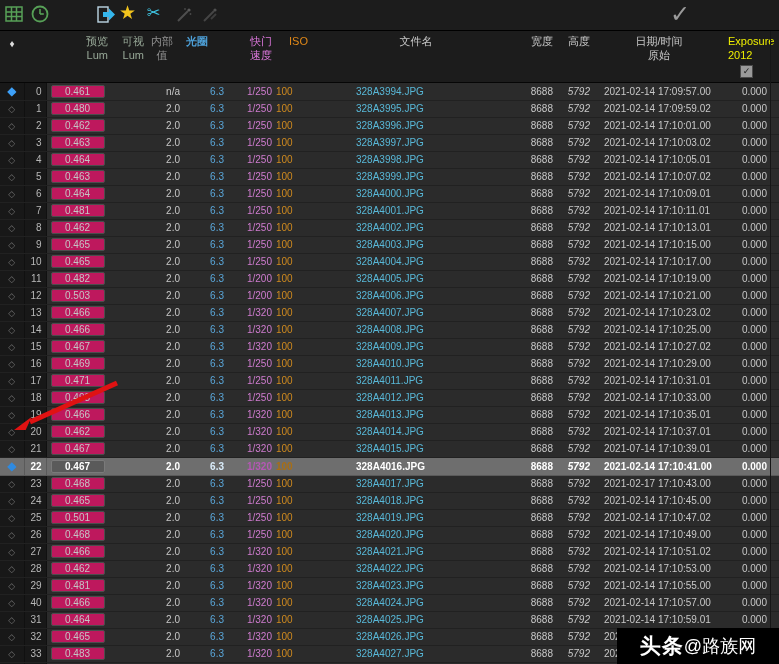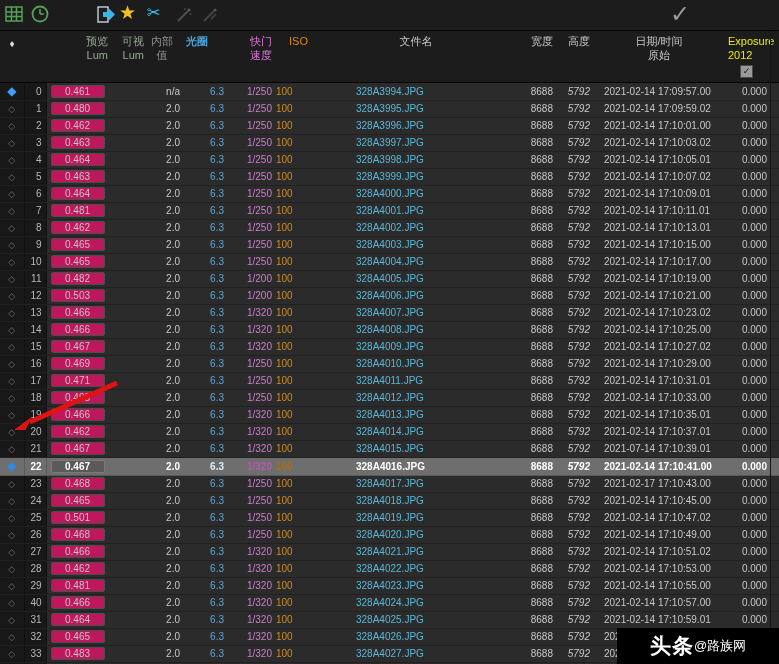--- a/index.html
+++ b/index.html
@@ -67,21 +67,21 @@
   tr.sel .c-file{color:#fff;}
   tr.sel .dia.key{color:#2f8ae0;}
 
   .vline{position:absolute;left:770px;top:31px;height:633px;width:1px;background:#161616;z-index:4;}
 
   
   .arrow-overlay{position:absolute;left:0;top:0;z-index:50;pointer-events:none;}
   .watermark{position:absolute;right:0;bottom:0;width:162px;height:36px;background:#000;color:#fff;
              display:flex;align-items:center;justify-content:center;z-index:60;}
   .wm-bold{font-size:21px;font-weight:bold;letter-spacing:1px;}
-  .wm-rest{font-size:13px;}
+  .wm-rest{font-size:18px;}
 </style>
 </head>
 <body>
 
 <div class="app">
 
   <div class="toolbar">
     <span class="tb" style="left:4px;">
       <svg width="20" height="20" viewBox="0 0 20 20">
         <rect x="2" y="3" width="16" height="14" fill="none" stroke="#57a057" stroke-width="1.5"></rect>

